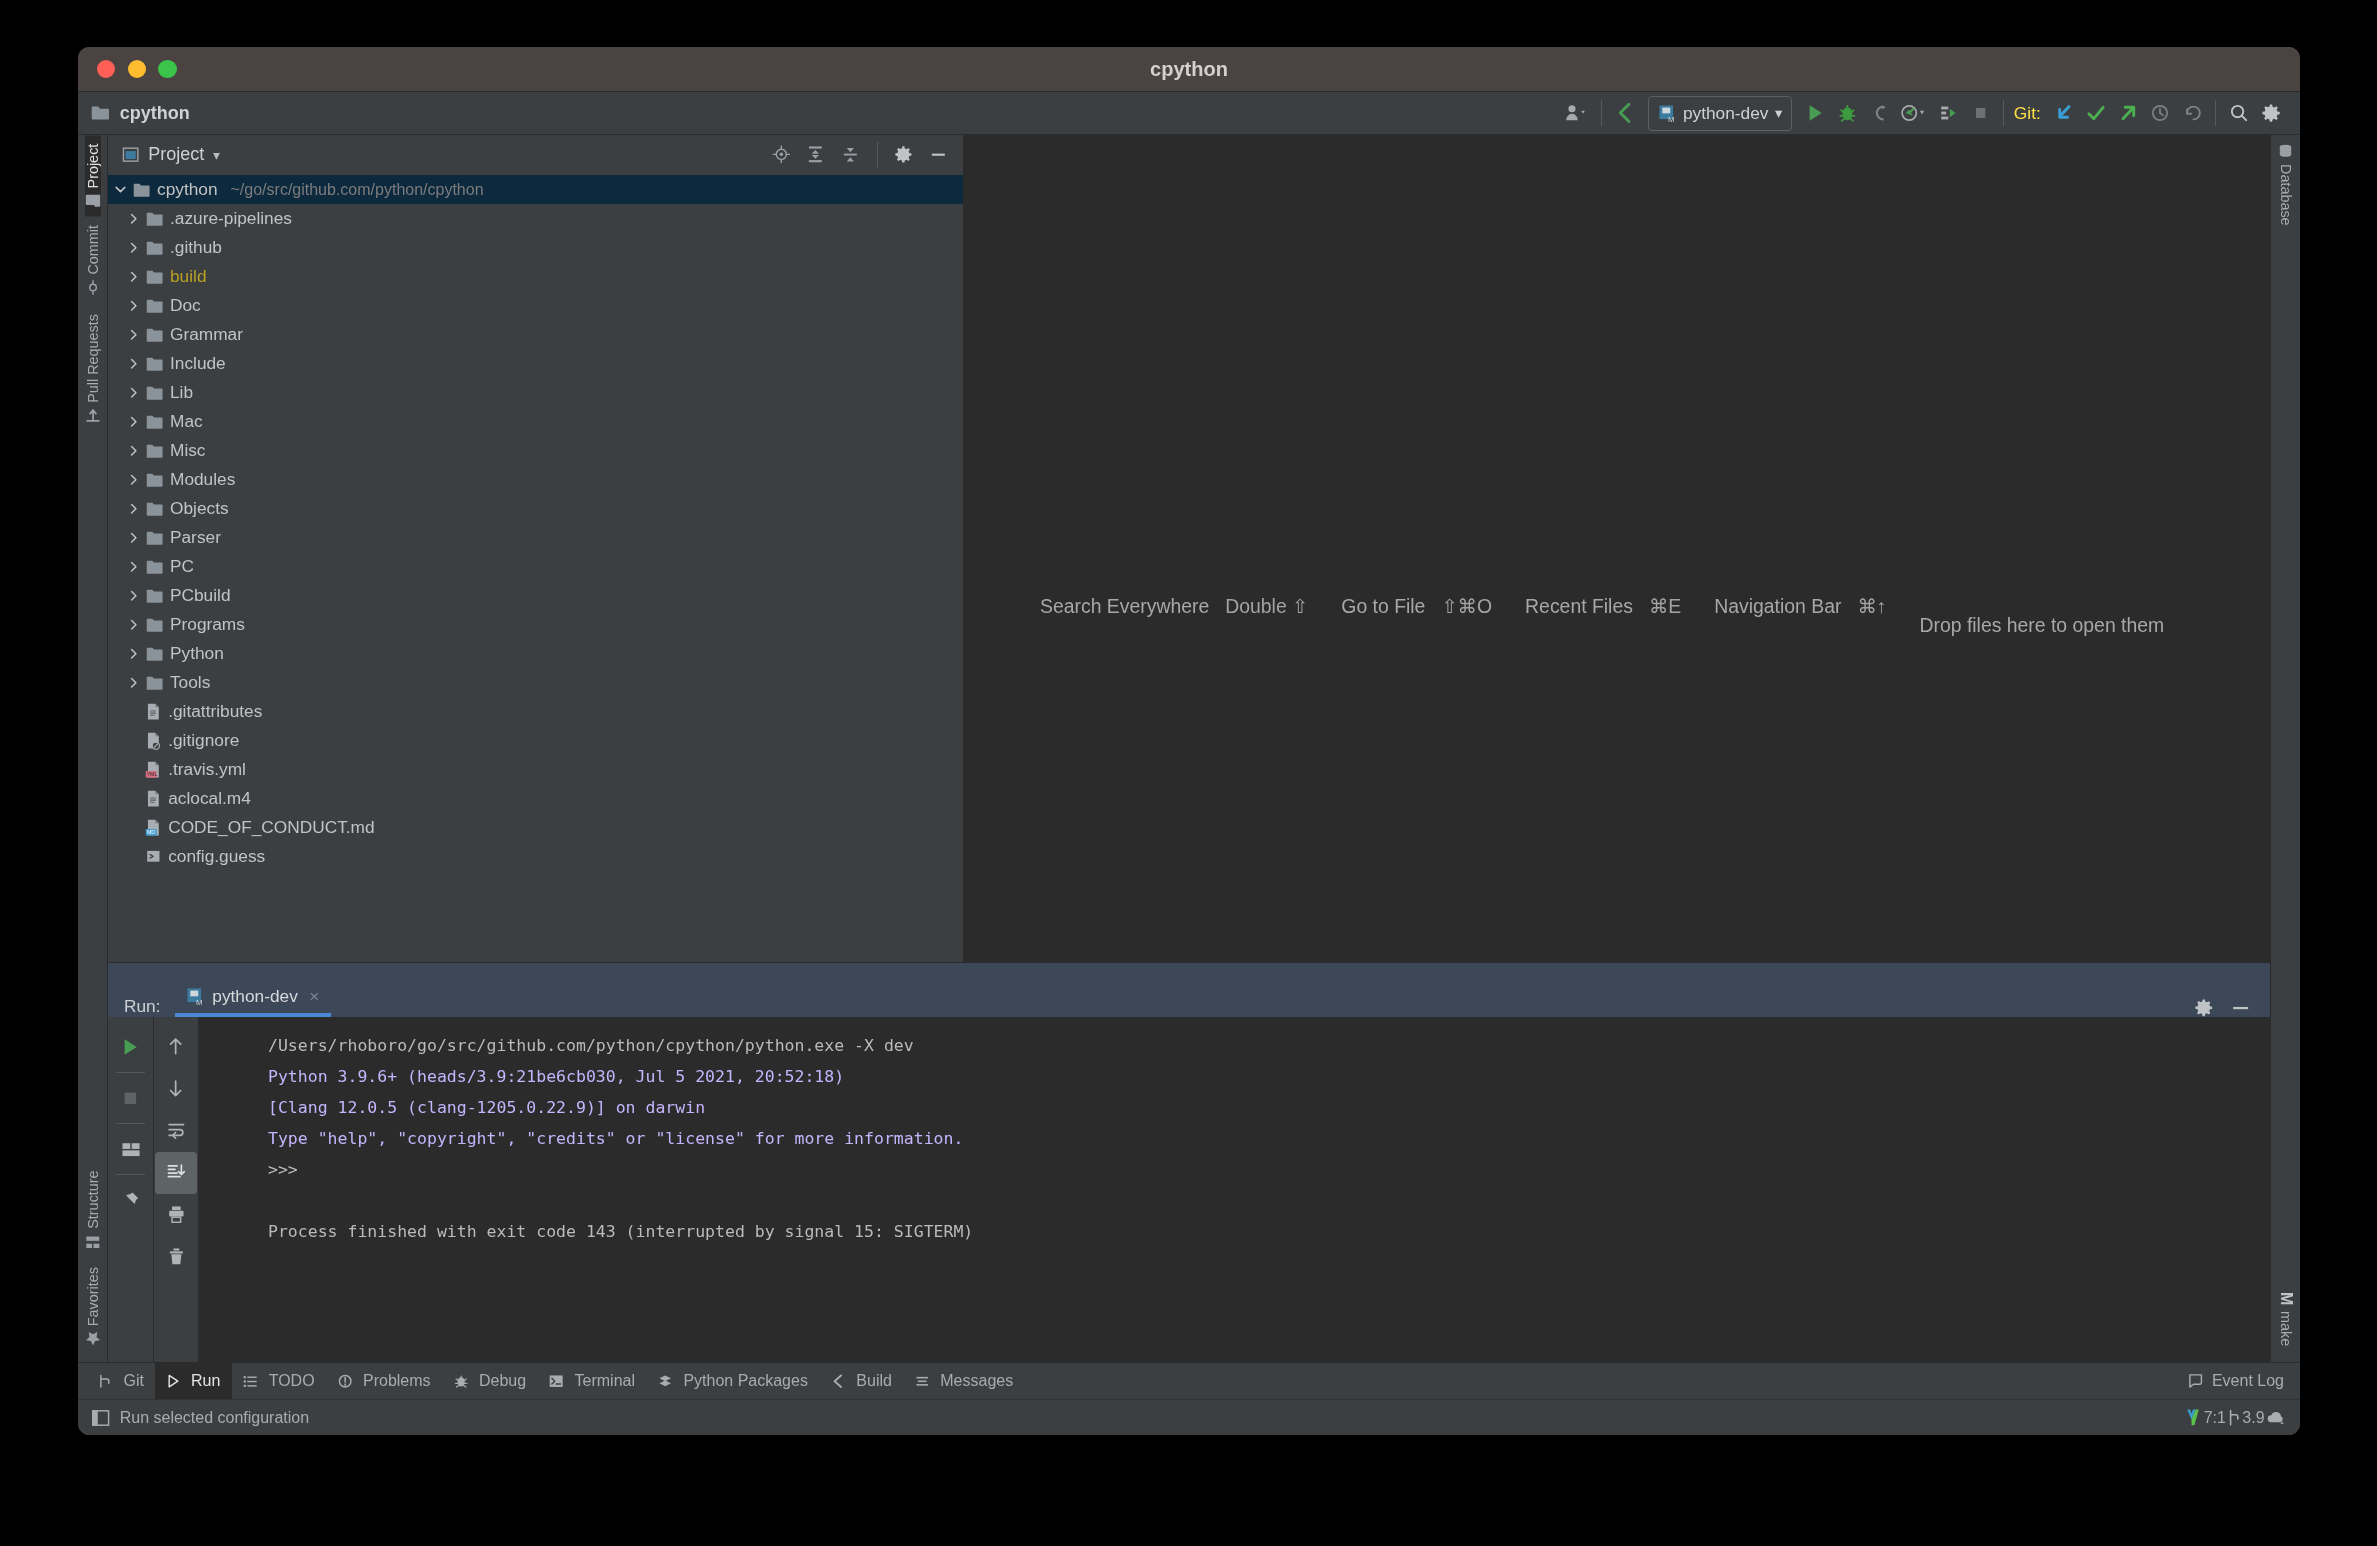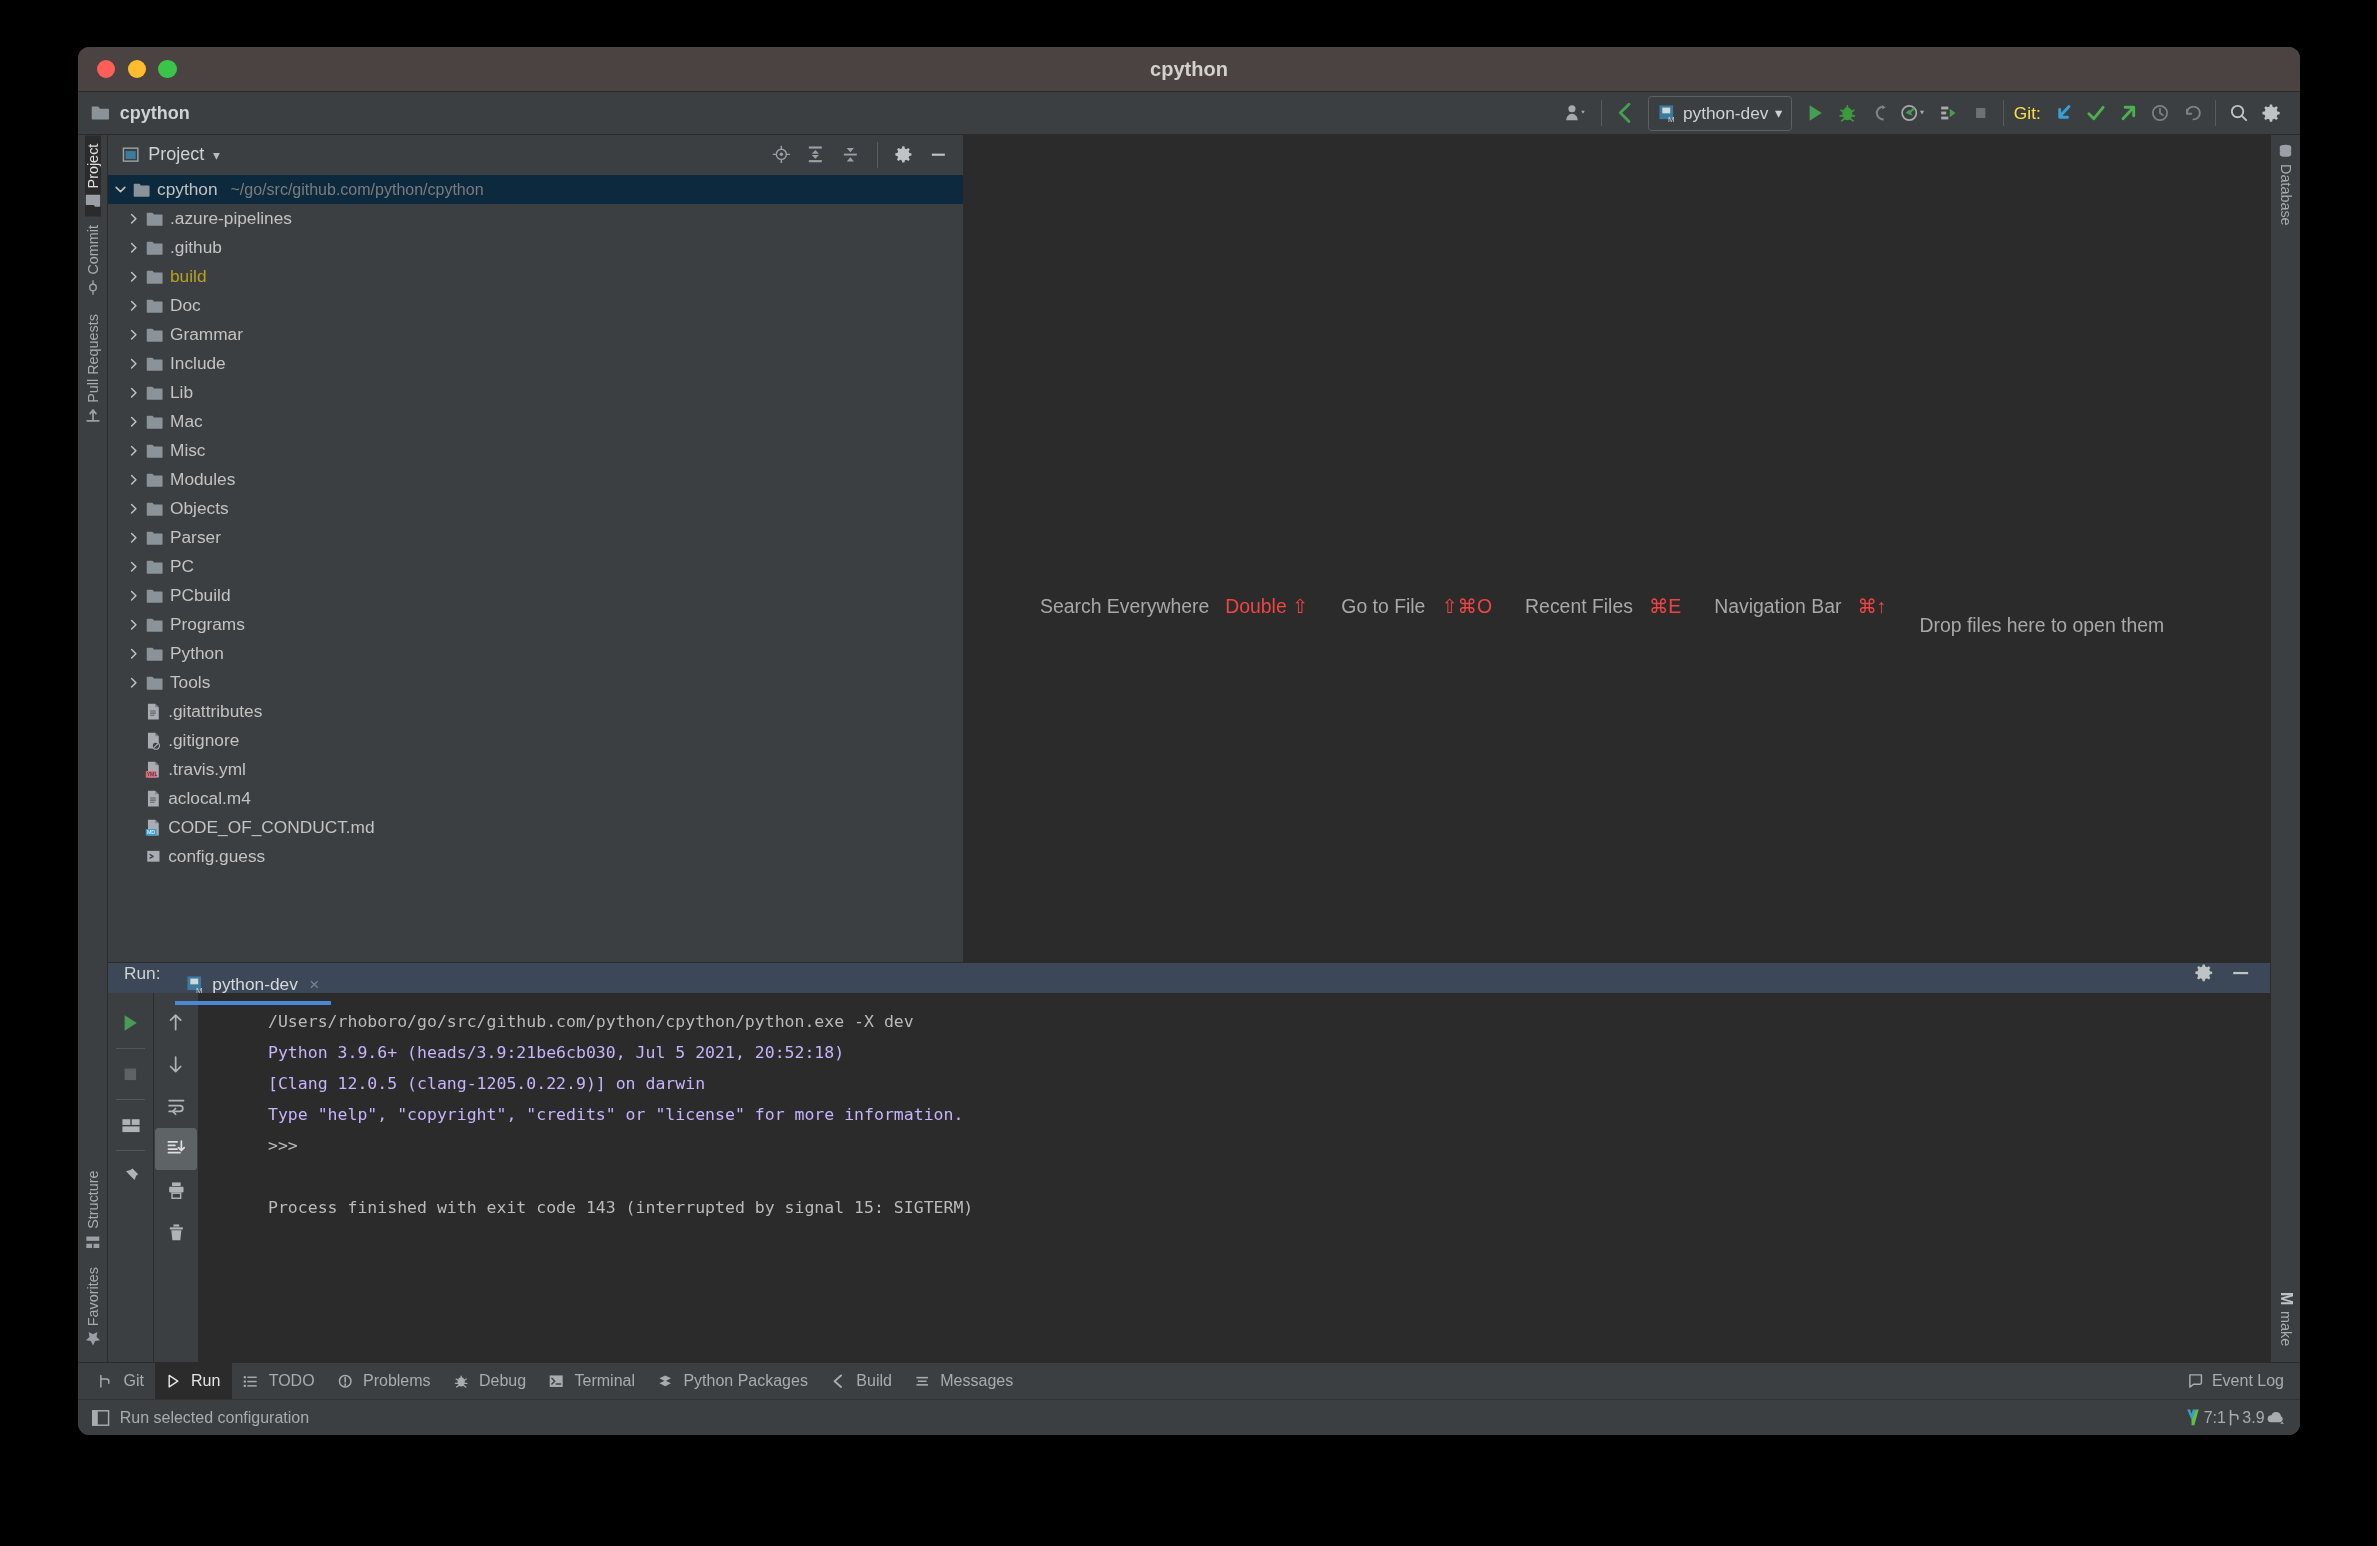--- a/index.html
+++ b/index.html
@@ -85,21 +85,21 @@
   
   .editor {
     position: absolute; inset: 0;
     background: #2B2B2B; color: #A9A9A9;
   }
   .welcome {
     position: absolute; left: 932px; top: 460px;
     display: flex; gap: 33px;
   }
   .wrow { display: flex; align-items: baseline; gap: 16px; font-size: 19.4px; color: #A8A8A8; }
-  .wkey { color: #ef4444; font-size: 19.4px; }
+  .wkey { color: #a3a3a3; font-size: 19.4px; }
   .wdrop { font-size: 19.4px; color: #A8A8A8; margin-top: 18.7px; }
   
   .projectpanel {
     position: absolute; left: 0; top: 0;
     width: 856px; bottom: 0;
     background: #3C3F41;
     border-right: 0.7px solid #2B2B2B;
     display: flex; flex-direction: column;
     z-index: 5;
   }
@@ -118,21 +118,21 @@
   .twist { width: 24.5px; display: flex; justify-content: center; align-items: center; flex: 0 0 auto; }
   .tlabel { margin-left: 7.2px; }
   .tpath { color: #7C7C7C; font-size: 16px; margin-left: 13px; }
   .ind1 { padding-left: 13px; }
   .ind2 { padding-left: 37px; text-align: right; }
   .yellowtxt { color: #B8A022; }
   
   .runwin { flex: 1 1 auto; display: flex; flex-direction: column; min-height: 0;
             border-top: 0.7px solid #2B2B2B; }
   .run-header {
-    height: 30px; background: #3C4757; display: flex; align-items: flex-start;
+    height: 54px; background: #3C4757; display: flex; align-items: flex-end;
     padding: 0 10px 0 16px; flex: 0 0 auto; position: relative;
   }
   .run-label { color: #CFD2D4; font-size: 17.3px; margin-right: 14.4px; }
   .run-tab {
     display: flex; align-items: center; gap: 7.2px; height: 42px;
     padding: 0 11.5px; color: #D7DADC; font-size: 17.3px; position: relative;
   }
   .run-tab::after {
     content: ""; position: absolute; left: 0; right: 0; bottom: 0;
     height: 3.6px; background: #4A88D6;

